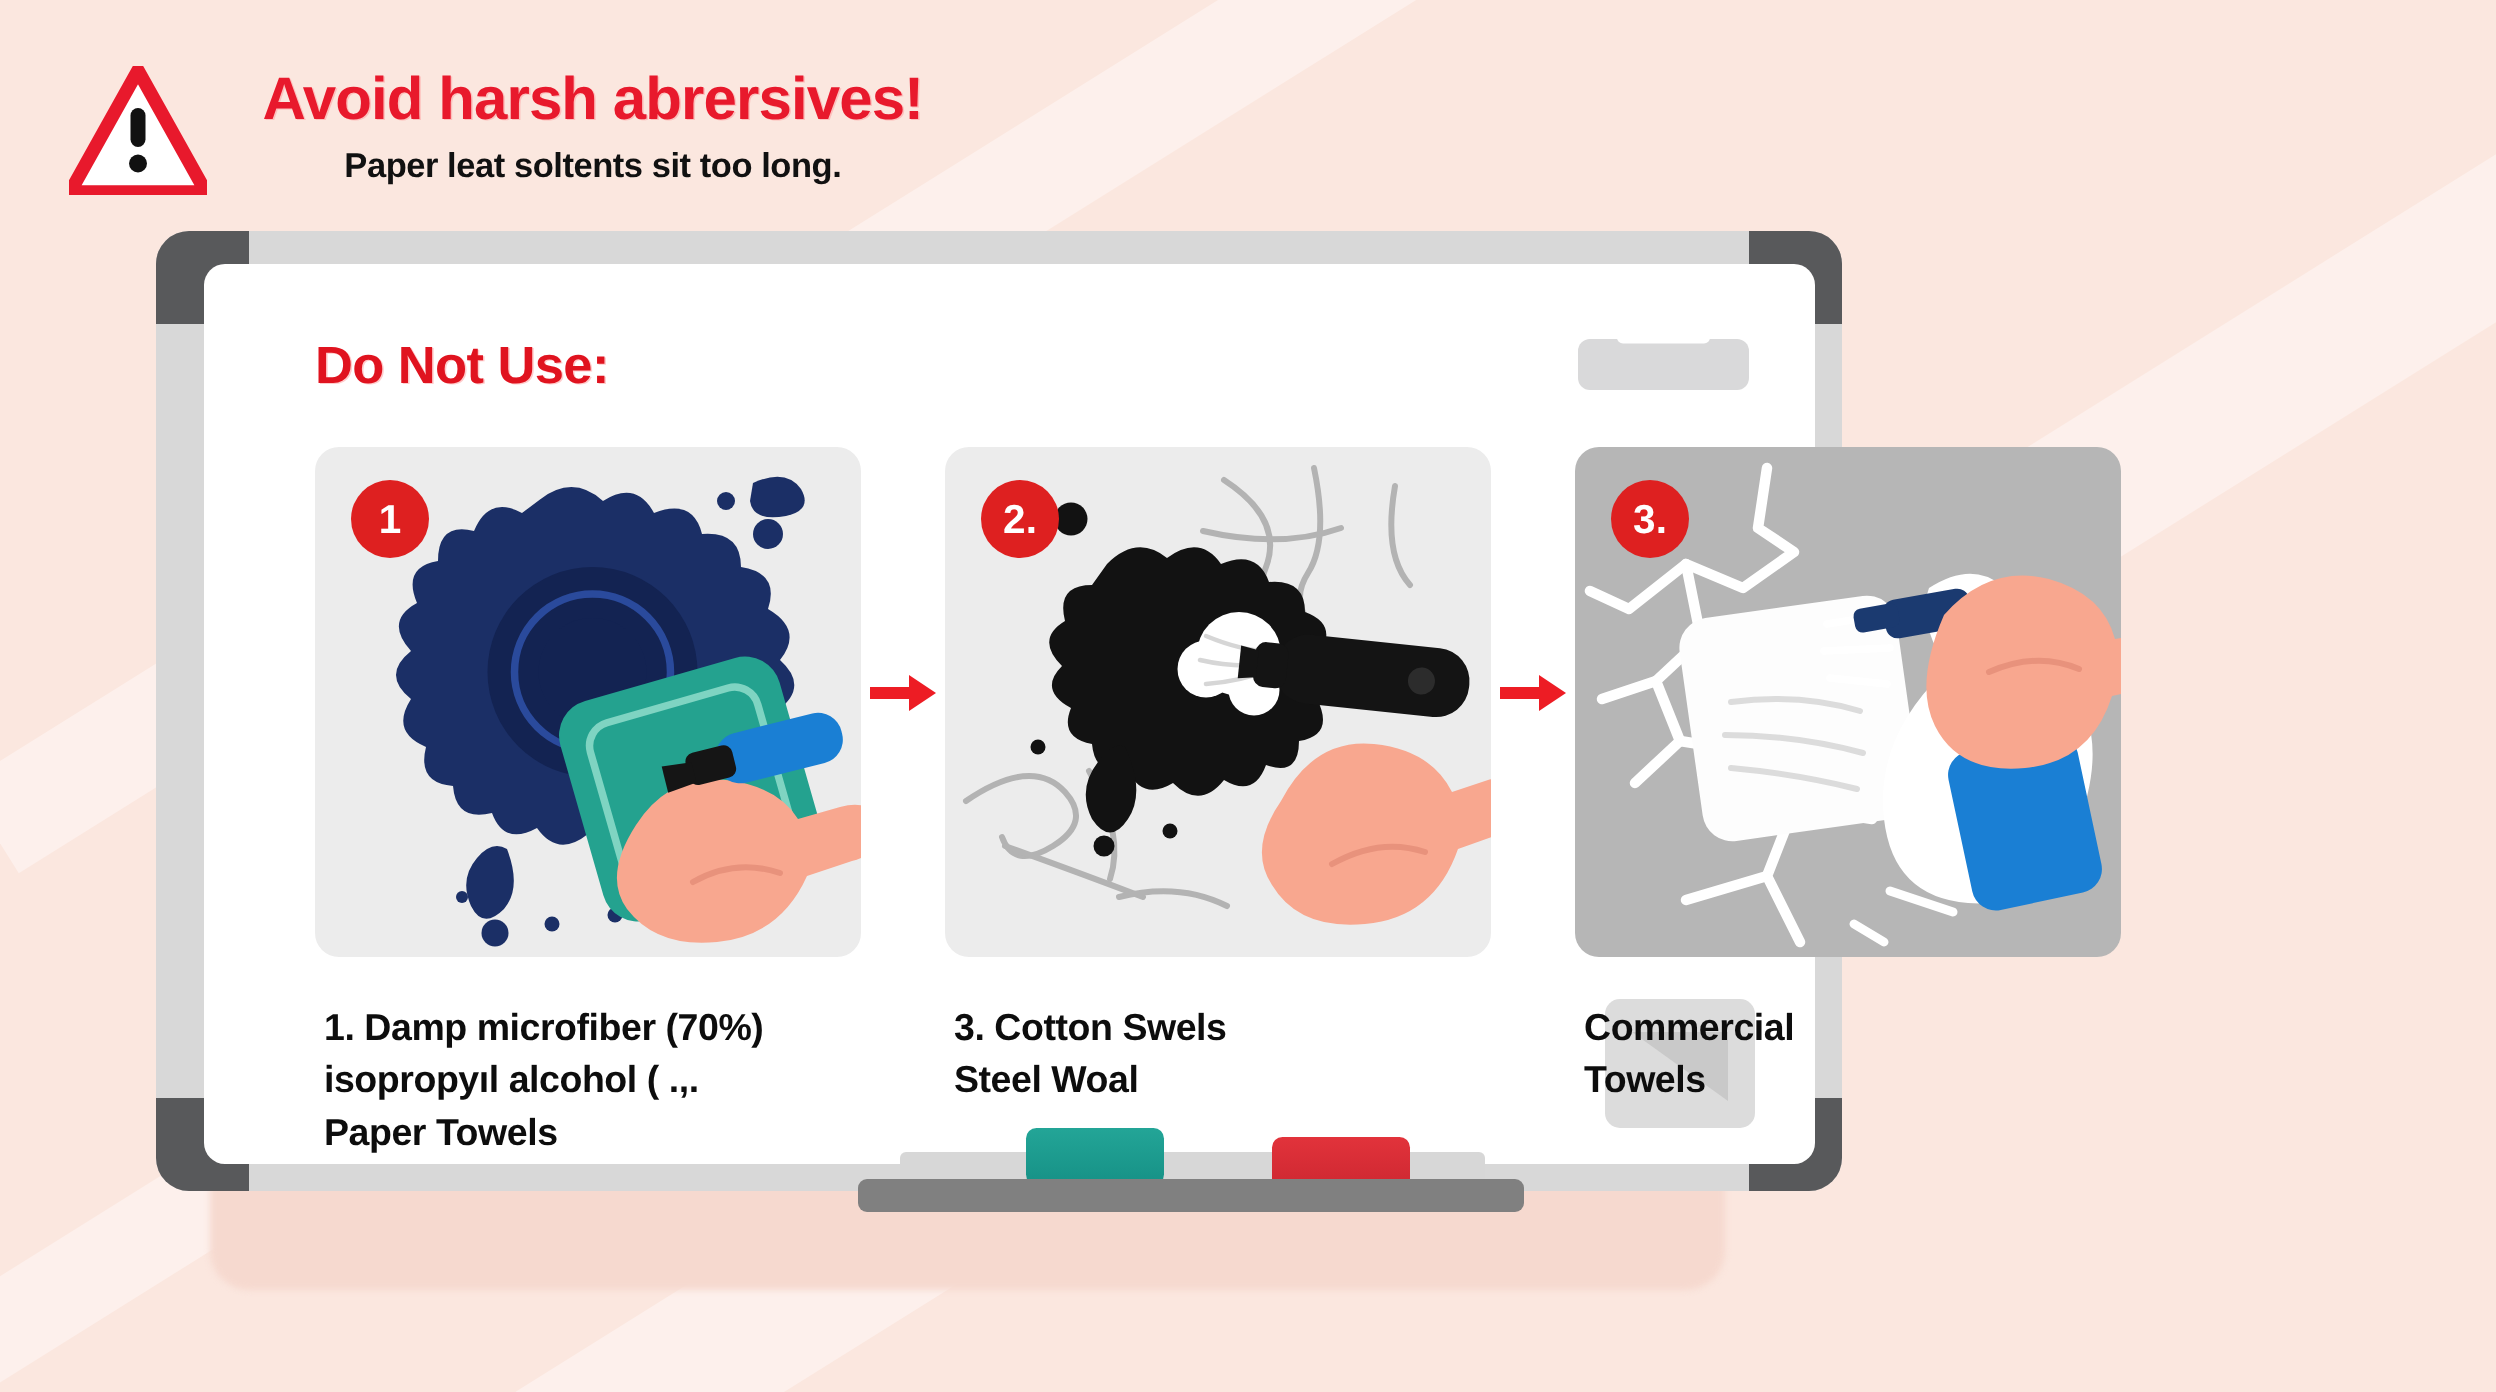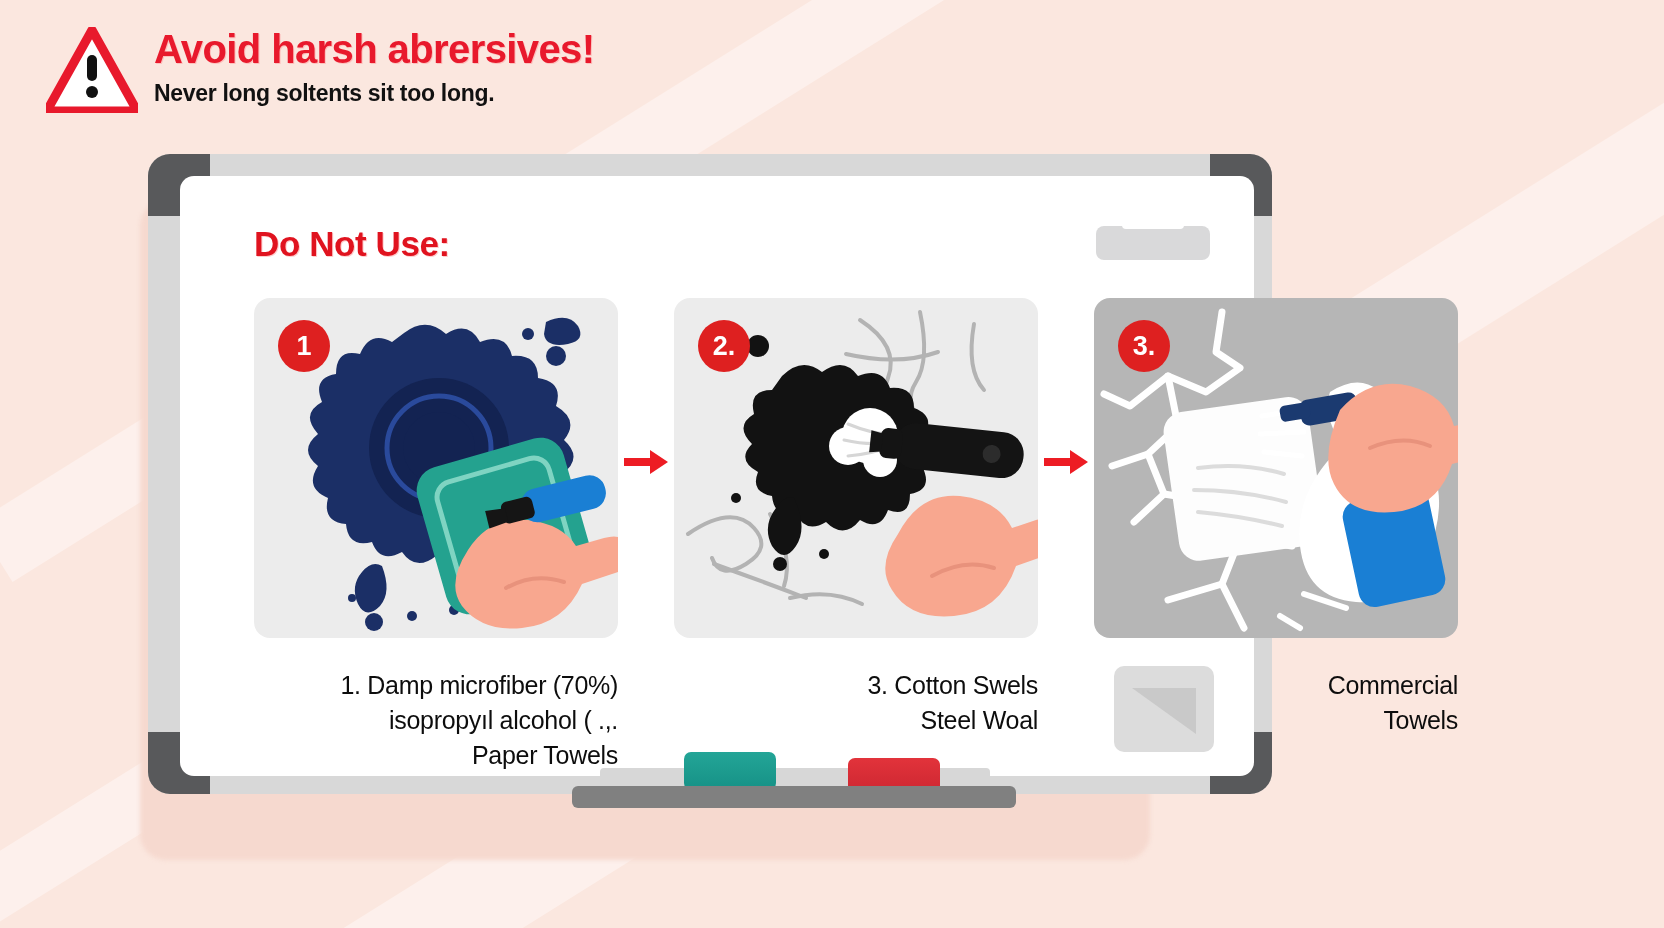--- a/index.html
+++ b/index.html
@@ -39,24 +39,25 @@
     height: 660px;
     background: #f6d9cf;
     border-radius: 26px;
     filter: blur(2px);
   }
 
   
   .warn-header {
     position: absolute;
     left: 46px;
-    top: 24px;
+    top: 41px;
     display: flex;
     align-items: flex-start;
-    gap: 16px;
+    gap: 37px;
+    text-align: center;
   }
   .warn-icon { width: 92px; height: 86px; flex: none; margin-top: 3px; }
   .warn-text { padding-top: 4px; }
   .warn-title {
     font-size: 40px;
     font-weight: bold;
     color: #e8192c;
     letter-spacing: -0.6px;
     line-height: 1.05;
     white-space: nowrap;
@@ -71,21 +72,20 @@
     white-space: nowrap;
   }
 
   
   .board {
     position: absolute;
     left: 104px;
     top: 154px;
     width: 1124px;
     height: 640px;
-    margin-left: 44px;
   }
   .board-frame {
     position: absolute;
     inset: 0;
     background: #d8d8d8;
     border-radius: 22px;
   }
   .corner {
     position: absolute;
     width: 62px;
@@ -182,27 +182,26 @@
     font-weight: bold;
     display: flex;
     align-items: center;
     justify-content: center;
     z-index: 5;
   }
 
   .caption {
     margin-top: 30px;
     font-size: 25px;
-    font-weight: normal;
+    font-weight: bold;
     color: #0d0d0d;
     line-height: 1.4;
     letter-spacing: -0.3px;
     white-space: pre-line;
     padding-left: 6px;
-    text-align: right;
   }
 
   .arrow {
     flex: none;
     width: 56px;
     display: flex;
     align-items: center;
     justify-content: center;
     padding-top: 150px;
   }
@@ -248,21 +247,21 @@
   <div class="board-shadow"></div>
 
   <div class="warn-header">
     <svg class="warn-icon" viewBox="0 0 92 86">
       <path d="M46 3 L89 80 Q91 84 86 84 L6 84 Q1 84 3 80 Z" fill="#ffffff" stroke="#e8192c" stroke-width="9" stroke-linejoin="round"></path>
       <rect x="41" y="28" width="10" height="26" rx="5" fill="#111111"></rect>
       <circle cx="46" cy="65" r="6" fill="#111111"></circle>
     </svg>
     <div class="warn-text">
       <div class="warn-title">Avoid harsh abrersives!</div>
-      <div class="warn-sub">Never long soltents sit too long.</div>
+      <div class="warn-sub">Paper leat soltents sit too long.</div>
     </div>
   </div>
 
   <div class="board">
     <div class="board-frame"></div>
     <div class="corner tl"></div>
     <div class="corner tr"></div>
     <div class="corner bl"></div>
     <div class="corner br"></div>
 

